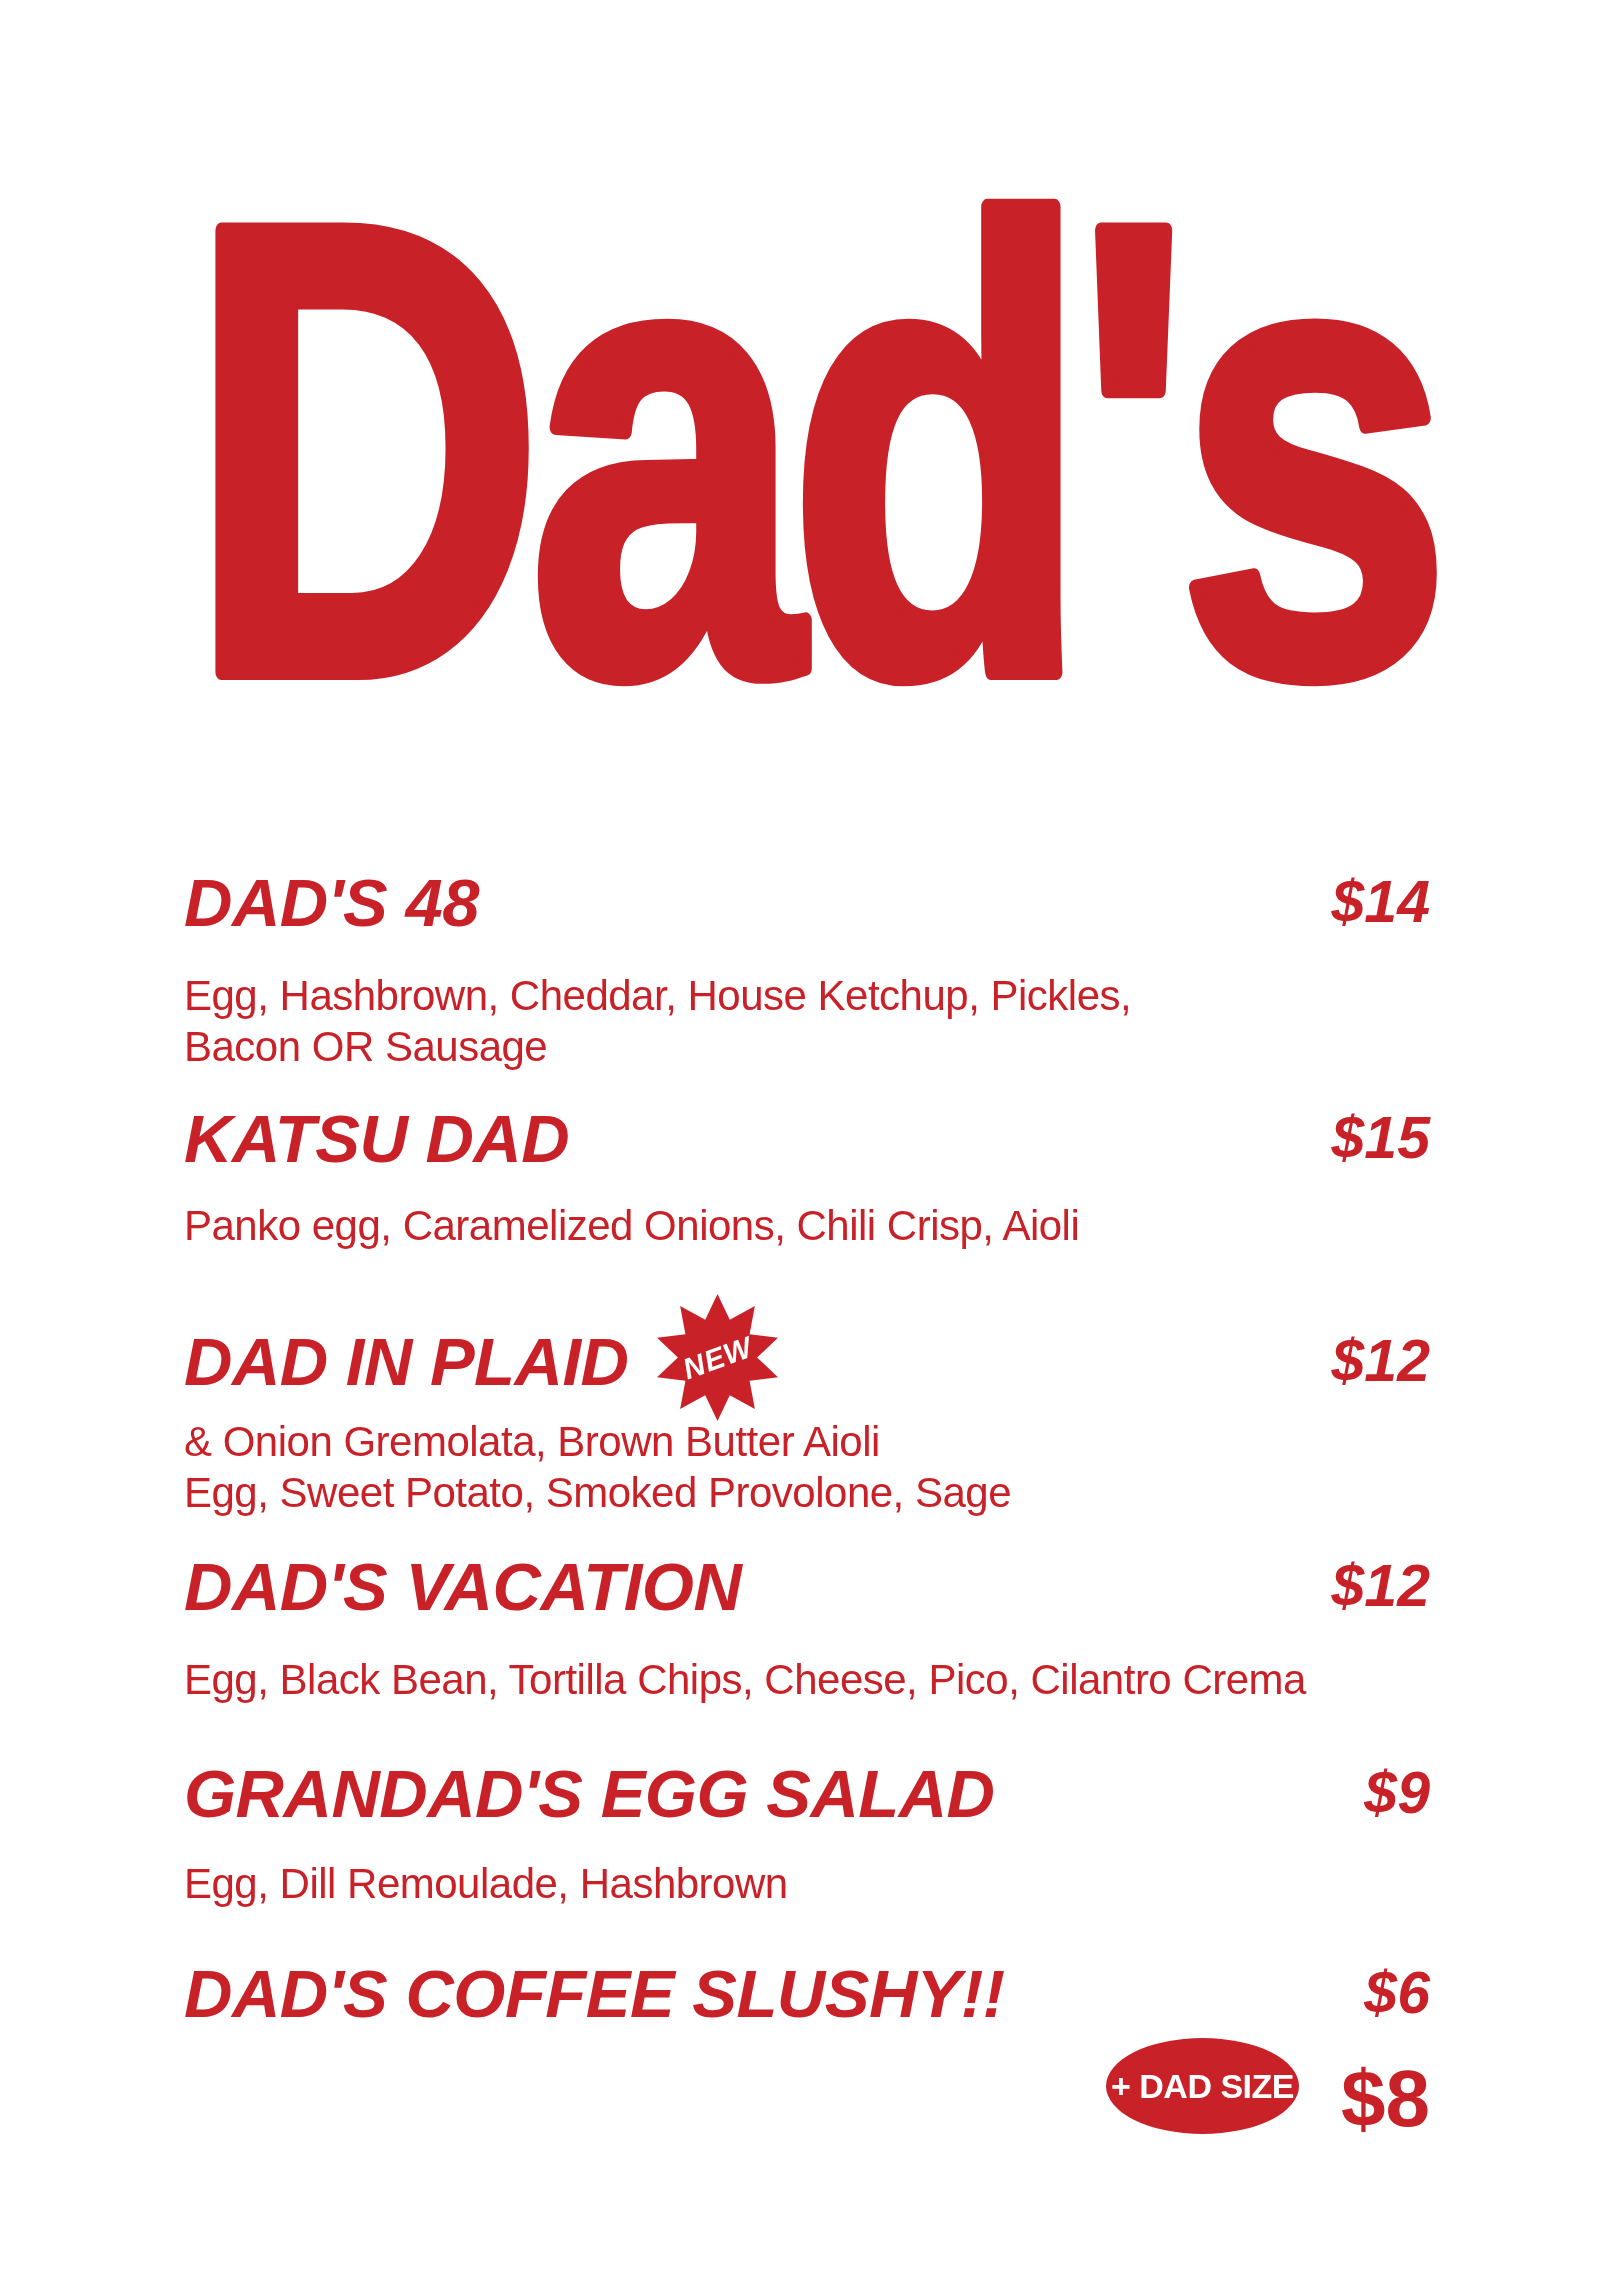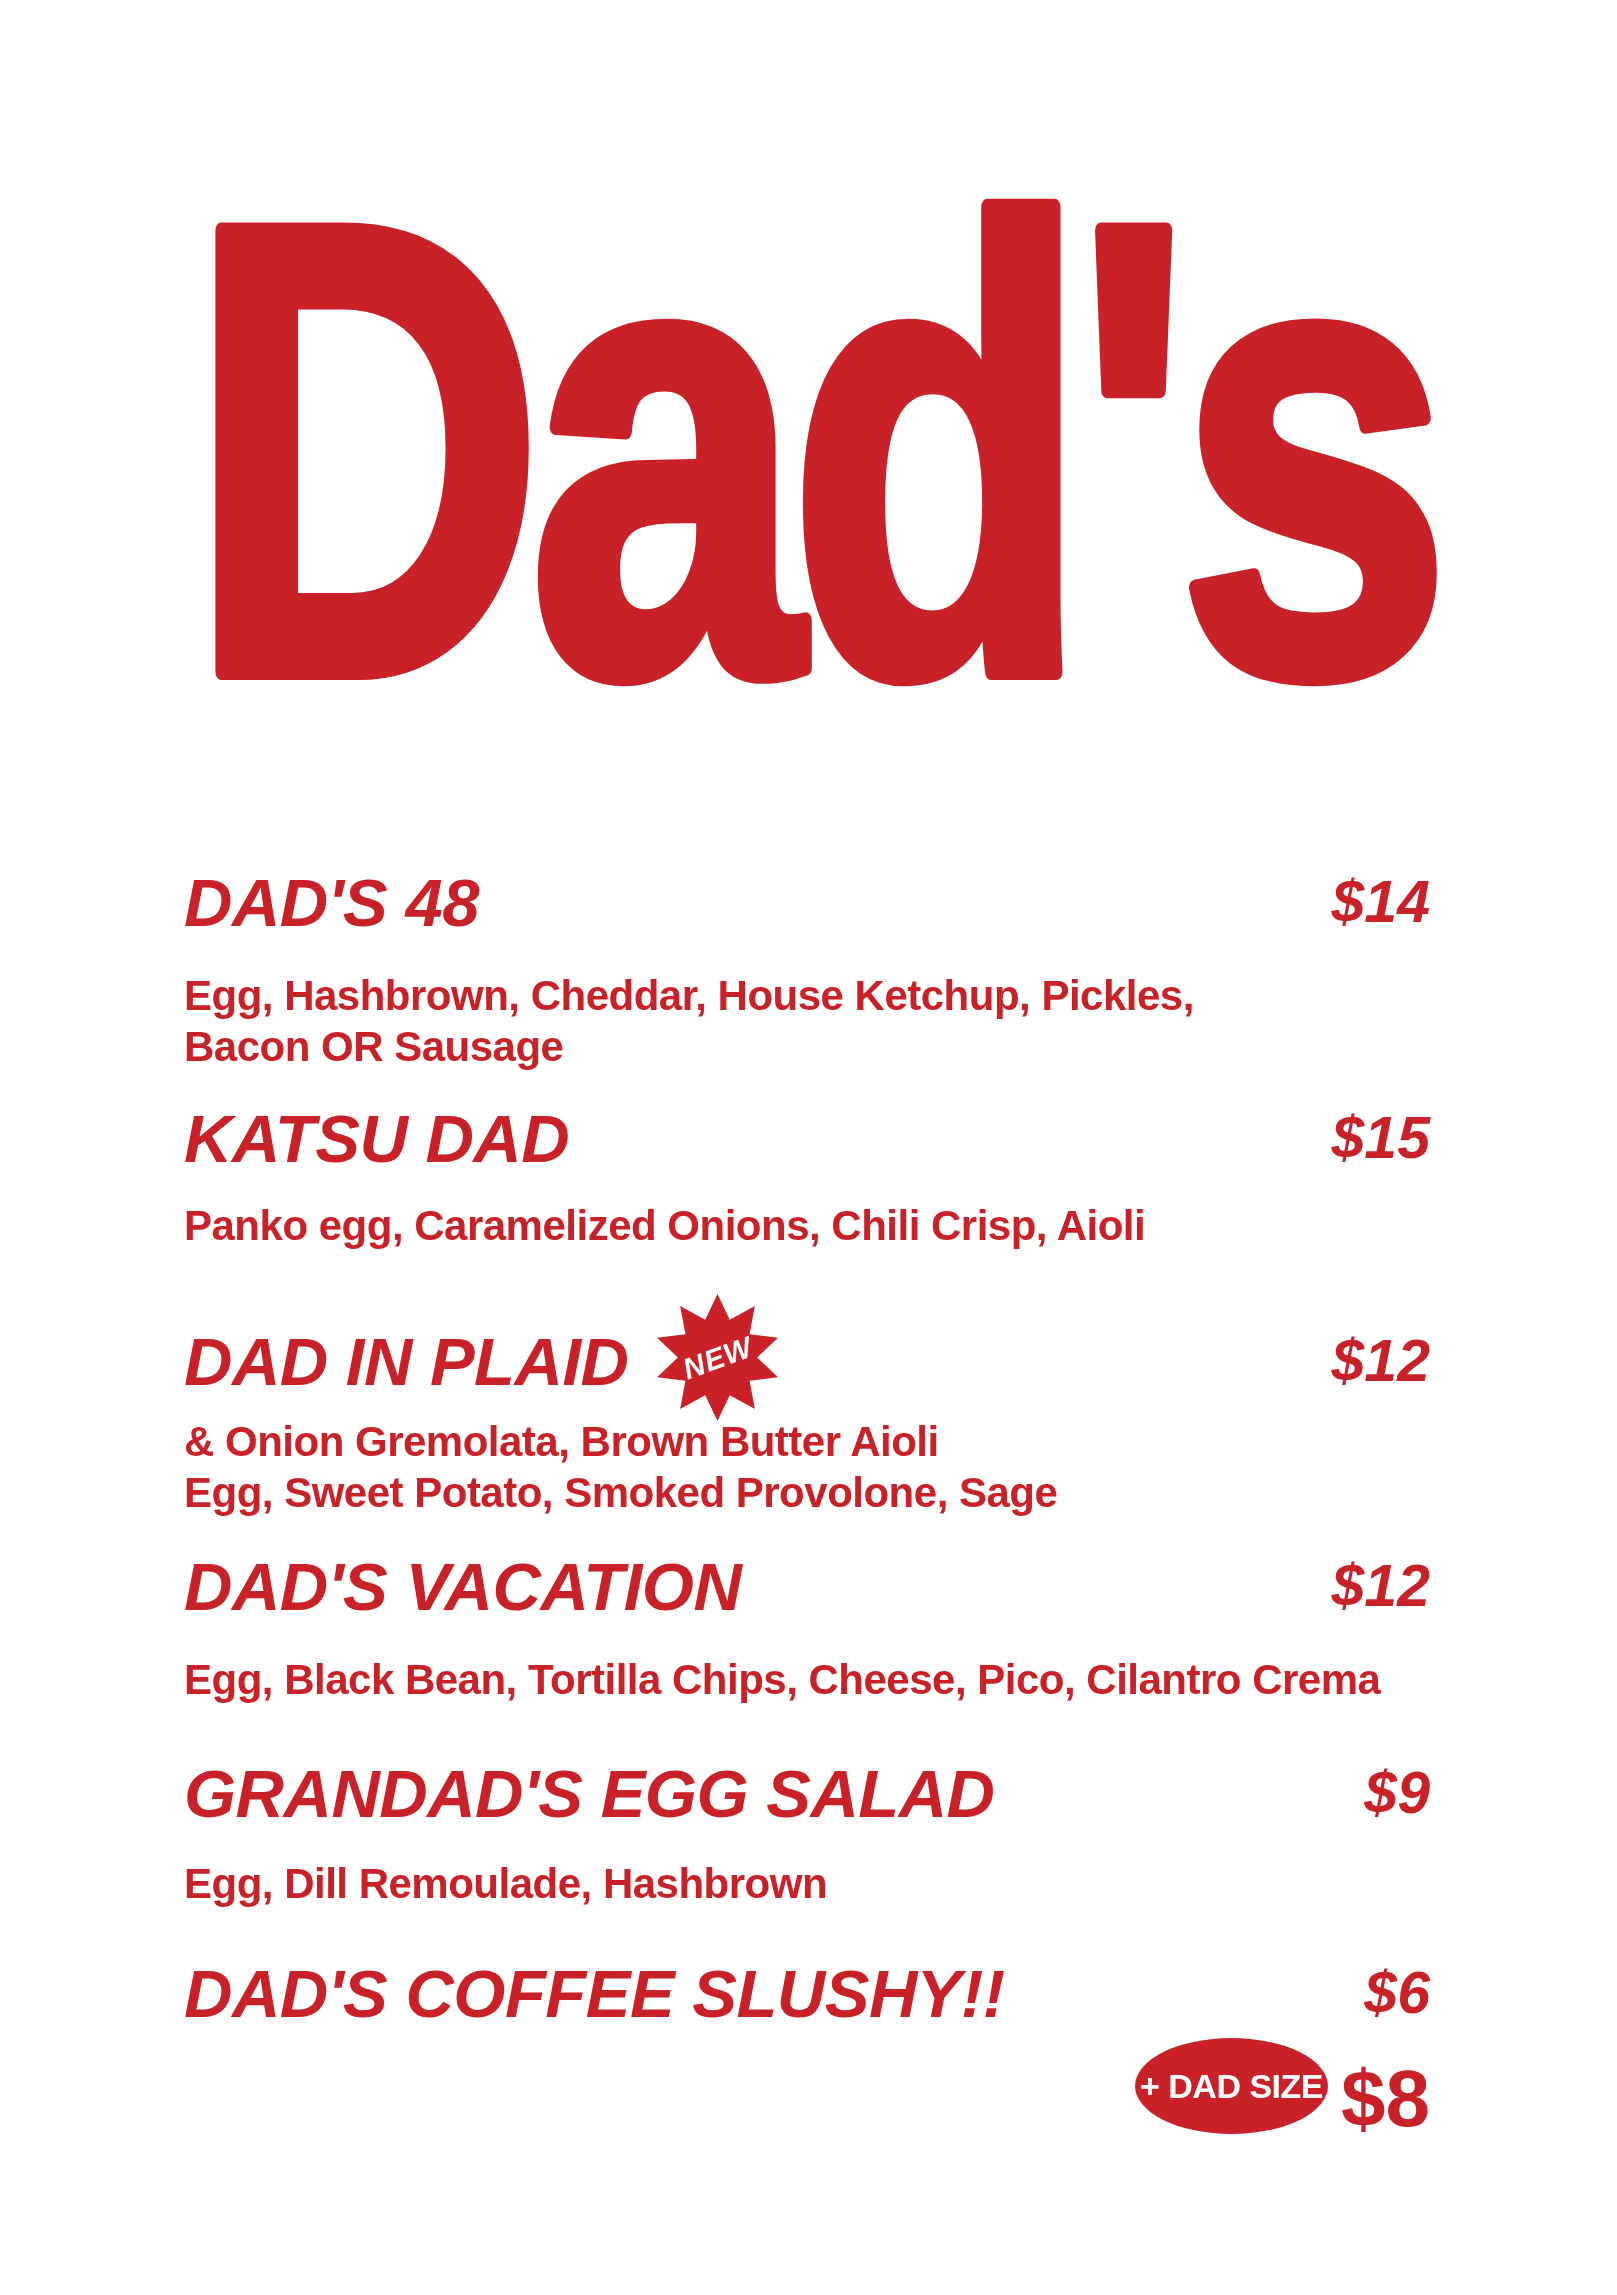--- a/index.html
+++ b/index.html
@@ -46,42 +46,42 @@
     font-weight: bold;
     color: var(--red);
     line-height: 69px;
     white-space: nowrap;
   }
   .desc {
     position: absolute;
     left: 184px;
     right: 188px;
     font-size: 42px;
-    font-weight: 700;
+    font-weight: 400;
     color: var(--red);
     line-height: 51px;
     letter-spacing: -0.5px;
     white-space: nowrap;
   }
   
   .new-badge {
     width: 129px;
     height: 129px;
     margin-left: 25px;
     margin-top: -9.2px;
     flex: 0 0 auto;
   }
   
   #addon-row {
     position: absolute;
     right: 188px;
     top: 2038px;
     display: flex;
     align-items: center;
-    gap: 13px;
+    gap: 42px;
   }
   .dad-size-badge {
     width: 193px;
     height: 96px;
     background: var(--red);
     border-radius: 50%;
     display: flex;
     align-items: center;
     justify-content: center;
     color: #ffffff;

